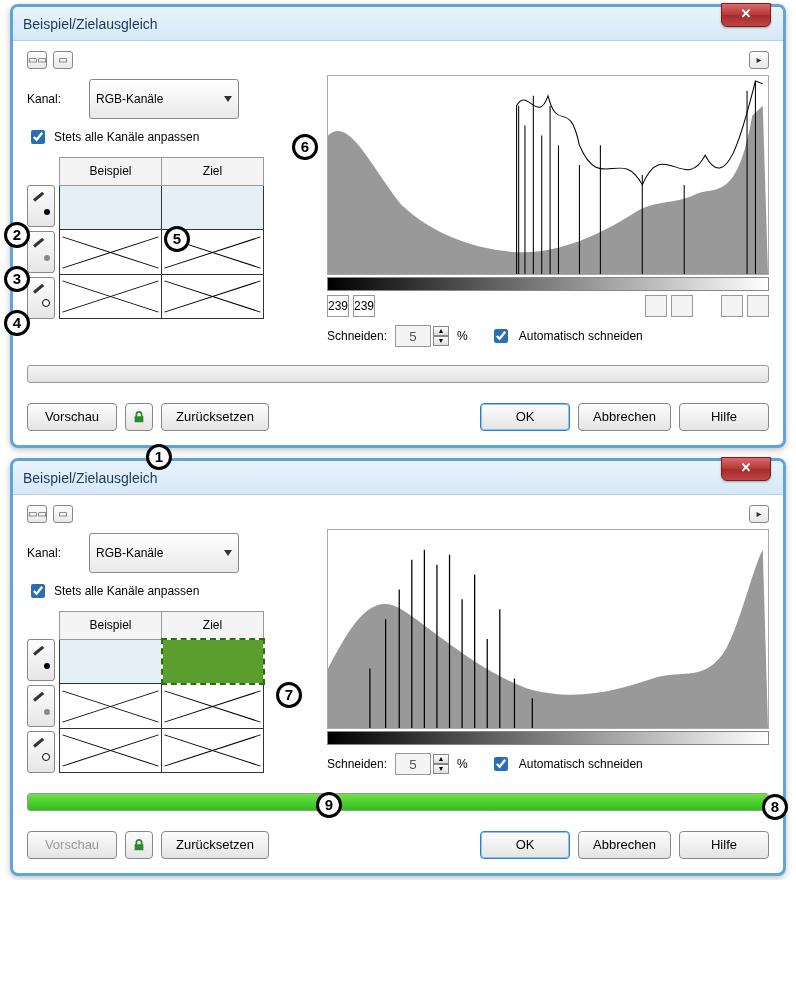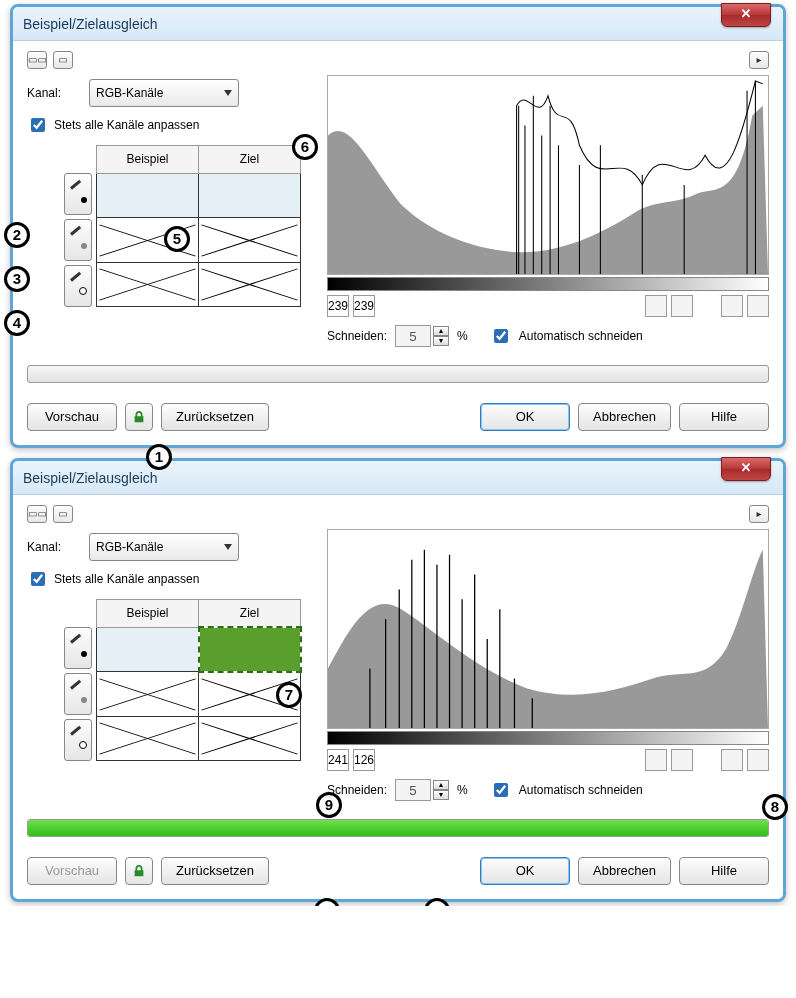--- a/index.html
+++ b/index.html
@@ -45,27 +45,27 @@
     width:20px; height:18px; border:1px solid #888; background:linear-gradient(#fdfdfd,#e8e8e8);
     border-radius:3px; font-size:10px; text-align:center; line-height:16px; color:#333;
   }
   .flex-spacer{flex:1;}
   .row { display:flex; align-items:flex-start; gap:10px; }
   .leftcol { width: 290px; }
   .kanal-row{display:flex;align-items:center;gap:10px;margin:4px 0 8px 0;}
   .kanal-label{width:52px;}
   .combo {
     display:flex;align-items:center;justify-content:space-between;
-    width:150px;height:28px;border:1px solid #888;background:linear-gradient(#fff,#e9e9e9);
+    width:150px;height:40px;border:1px solid #888;background:linear-gradient(#fff,#e9e9e9);
     padding:0 6px;border-radius:3px;text-align:right;
   }
   .combo .arrow{width:0;height:0;border-left:4px solid transparent;border-right:4px solid transparent;border-top:6px solid #333;}
   .chk-row{display:flex;align-items:center;gap:6px;margin:4px 0 10px 0;}
   input[type=checkbox]{accent-color:#2a6fb5;width:14px;height:14px;}
-  .grid-wrap{display:flex;gap:4px;margin-left:37px;}
+  .grid-wrap{display:flex;gap:4px;}
   .tool-col{display:flex;flex-direction:column;gap:4px;margin-top:28px;}
   .tool-btn{
     width:28px;height:42px;border:1px solid #888;background:linear-gradient(#fdfdfd,#e6e6e6);
     border-radius:3px;display:flex;align-items:center;justify-content:center;
   }
   .eyedrop{width:18px;height:18px;position:relative;}
   .eyedrop::before{content:"";position:absolute;left:2px;top:2px;width:12px;height:3px;background:#333;transform:rotate(-40deg);transform-origin:left;}
   .eyedrop::after{content:"";position:absolute;right:0;bottom:0;width:6px;height:6px;border-radius:50%;}
   .eyedrop.black::after{background:#000;}
   .eyedrop.gray::after{background:#888;}
@@ -342,30 +342,20 @@
                 <line x1="128" y1="200" x2="128" y2="70"></line>
                 <line x1="140" y1="200" x2="140" y2="45"></line>
                 <line x1="152" y1="200" x2="152" y2="110"></line>
                 <line x1="164" y1="200" x2="164" y2="80"></line>
                 <line x1="178" y1="200" x2="178" y2="150"></line>
                 <line x1="195" y1="200" x2="195" y2="170"></line>
               </g>
             </svg>
           </div>
           <div class="grad-bar"></div>
-          <div class="readout">
-            <div class="ro">241</div>
-            <div class="ro">126</div>
-            <div class="flex-spacer"></div>
-            <div class="ro blank"></div>
-            <div class="ro blank"></div>
-            <div style="width:20px"></div>
-            <div class="ro blank"></div>
-            <div class="ro blank"></div>
-          </div>
           <div class="schneiden-row">
             <span>Schneiden:</span>
             <div class="spin">
               <input disabled="" value="5" style="">
               <div class="spin-btns">
                     <div>▲</div>
                     <div>▼</div>
                   </div>
             </div>
             <span>%</span>

